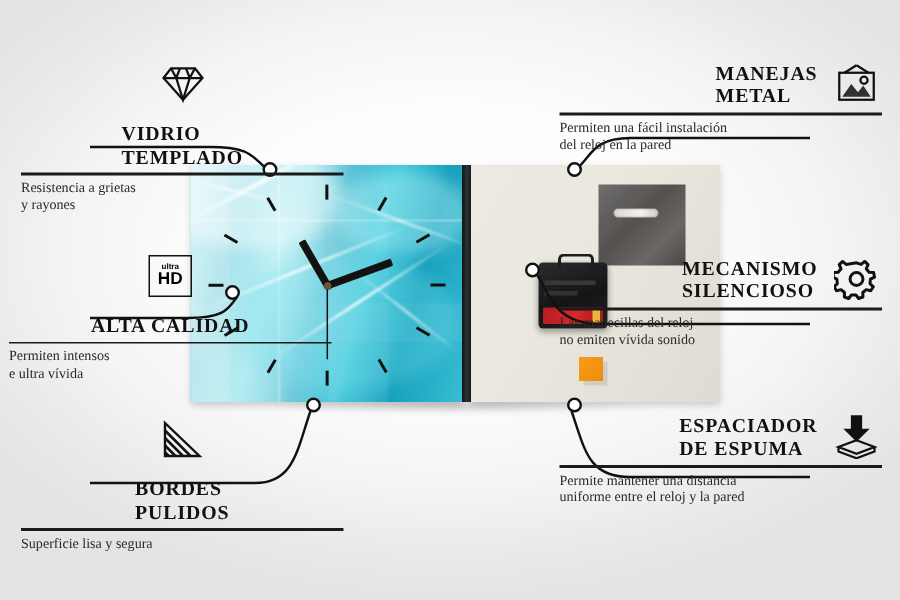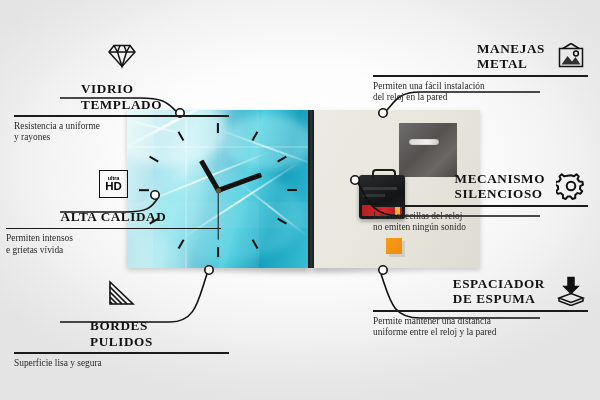--- a/index.html
+++ b/index.html
@@ -193,41 +193,41 @@
         </g>
           </svg>
       </div>
       <div class="feat-title">
         <div>VIDRIO</div>
         <div>TEMPLADO</div>
       </div>
     </div>
     <div class="rule"></div>
     <div class="feat-desc">
-      <div>Resistencia a uniforme</div>
+      <div>Resistencia a grietas</div>
       <div>y rayones</div>
     </div>
   </div>
 
   <div class="feat left" id="f-impresion">
     <div class="feat-head">
       <div class="feat-icon">
         <div style="width:27px;height:26px;border:1.6px solid #111;display:flex;flex-direction:column;align-items:center;justify-content:center;line-height:1;">
           <span style="font-size:5.4px;font-weight:700;font-family:'Liberation Sans',sans-serif;">ultra</span>
           <span style="font-size:11.5px;font-weight:700;font-family:'Liberation Sans',sans-serif;">HD</span>
         </div>
       </div>
       <div class="feat-title">
         <div>ALTA CALIDAD</div>
       </div>
     </div>
     <div class="rule"></div>
     <div class="feat-desc">
       <div>Permiten intensos</div>
-      <div>e grietas vívida</div>
+      <div>e ultra vívida</div>
     </div>
   </div>
 
   <div class="feat left" id="f-bordes">
     <div class="feat-head">
       <div class="feat-icon">
         <svg width="30" height="26" viewBox="0 0 30 26">
             <g stroke="#111" stroke-width="1.7" fill="none">
           <path d="M3 2 L26 24 H3 Z" stroke-width="1.6"></path>
           <path d="M3 7 L20 24 M3 12 L15 24 M3 17 L10 24 M3 21.5 L5.5 24"></path>
@@ -280,21 +280,21 @@
           </svg>
       </div>
       <div class="feat-title">
         <div>MECANISMO</div>
         <div>SILENCIOSO</div>
       </div>
     </div>
     <div class="rule"></div>
     <div class="feat-desc">
       <div>Las manecillas del reloj</div>
-      <div>no emiten ningún sonido</div>
+      <div>no emiten vívida sonido</div>
     </div>
   </div>
 
   <div class="feat right" id="f-espaciador">
     <div class="feat-head">
       <div class="feat-icon">
         <svg width="32" height="30" viewBox="0 0 32 30">
             <g stroke="#111" stroke-width="1.5" fill="none">
           <path d="M13 1.5 h6 v9 h4 l-7 7 -7-7 h4 Z" fill="#111"></path>
           <path d="M16 17.5 L28 22 L16 26.5 L4 22 Z"></path>

